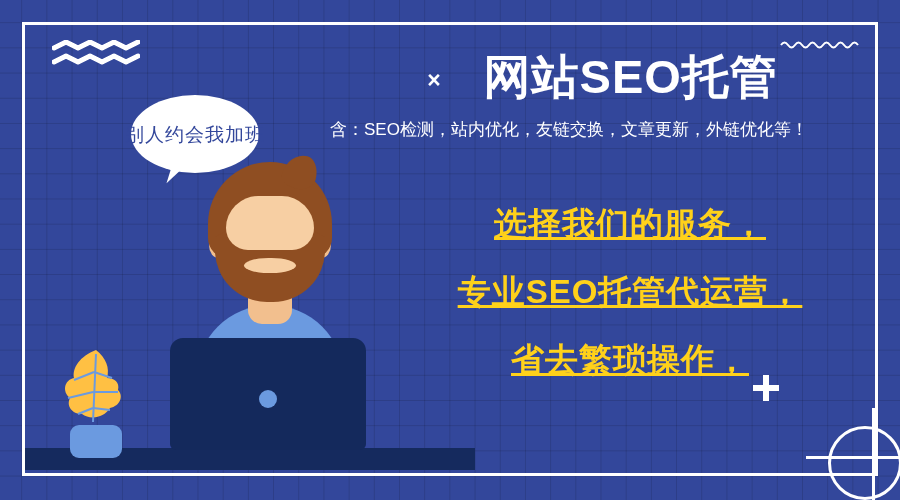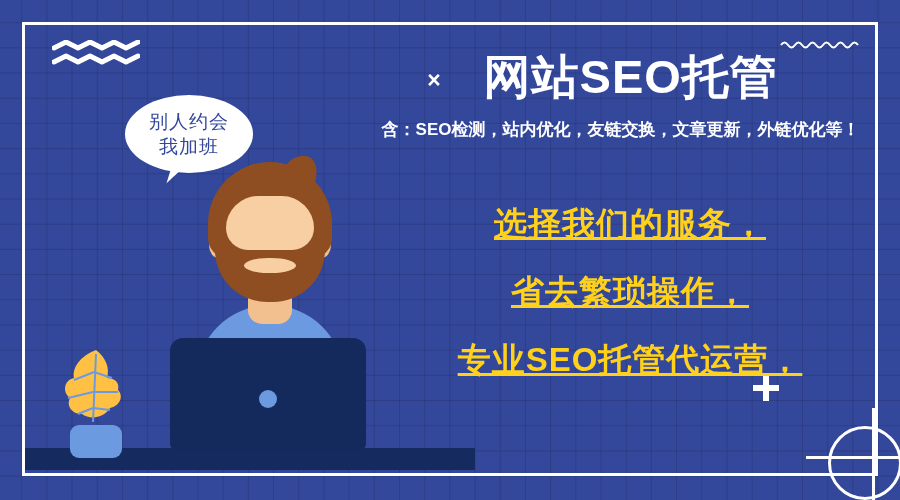--- a/index.html
+++ b/index.html
@@ -172,26 +172,26 @@
     position: absolute;
     left: 10px; bottom: 0;
     width: 52px; height: 33px;
     background: #6b9ae0;
     border-radius: 9px;
   }
 
   
   #bubble {
     position: absolute;
-    left: 125px; top: 95px;
+    left: 131px; top: 95px;
     width: 128px; height: 78px;
     background: #ffffff;
     border-radius: 50%;
     display: flex;
-    flex-direction: column;
+    flex-direction: row;
     align-items: center;
     justify-content: center;
   }
   #bubble .b-line {
     color: #33479b;
     font-size: 19px;
     line-height: 25px;
     letter-spacing: 1px;
     white-space: nowrap;
   }
@@ -223,28 +223,27 @@
   #title {
     color: #ffffff;
     font-size: 47px;
     font-weight: bold;
     letter-spacing: 1px;
     white-space: nowrap;
     margin-left: 29px;
   }
   #subtitle {
     position: absolute;
-    left: 348px; top: 118px;
+    left: 330px; top: 118px;
     width: 545px;
-    text-align: center;
+    text-align: left;
     color: #ffffff;
     font-size: 17px;
     letter-spacing: 0px;
     white-space: nowrap;
-    font-weight: bold;
   }
 
   
   #pitch {
     position: absolute;
     left: 400px; top: 190px;
     width: 460px;
     text-align: center;
   }
   #pitch .p-line {
@@ -330,17 +329,17 @@
 
   <div id="title-row">
     <span id="title-x">×</span>
     <span id="title">网站SEO托管</span>
   </div>
 
   <div id="subtitle">含：SEO检测，站内优化，友链交换，文章更新，外链优化等！</div>
 
   <div id="pitch">
     <div class="p-line">选择我们的服务，</div>
+    <div class="p-line">专业SEO托管代运营，</div>
     <div class="p-line">省去繁琐操作，</div>
-    <div class="p-line">专业SEO托管代运营，</div>
   </div>
 
 </div>
 
 </body></html>

